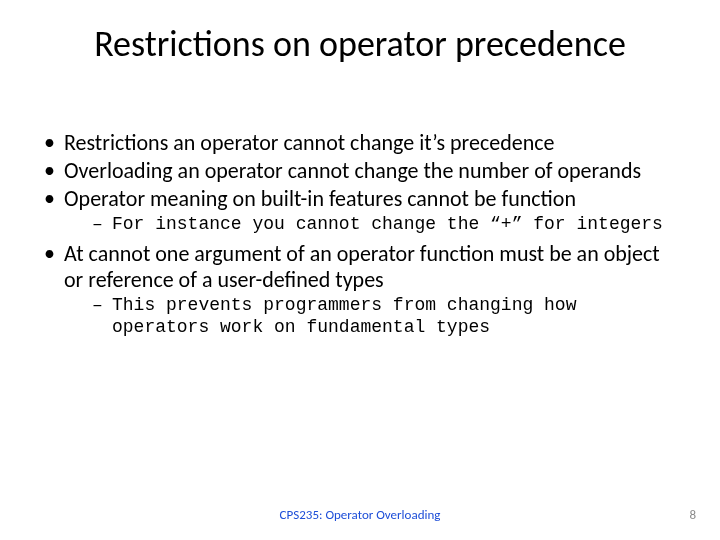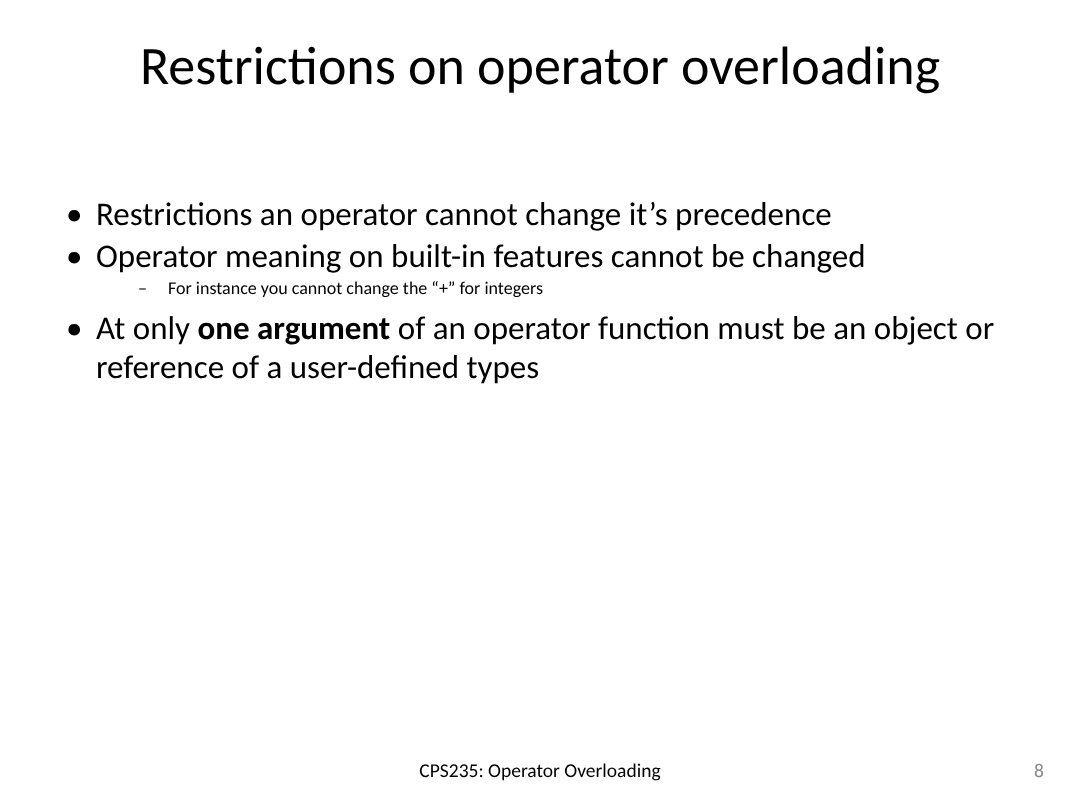--- a/index.html
+++ b/index.html
@@ -51,70 +51,75 @@
     position: absolute;
     left: 4px;
     top: 0;
     font-size: 22px;
     line-height: 1.18;
   }
   ul.level2 {
     list-style: none;
     margin: 2px 0 6px 0;
     padding: 0 0 0 28px;
-    font-size: 12px;
+    font-size: 18px;
     line-height: 1.2;
+    font-family: Liberation Mono, monospace;
   }
   ul.level2 > li {
     position: relative;
     padding-left: 20px;
     margin: 0;
   }
   ul.level2 > li::before {
     content: "–";
     position: absolute;
     left: 0;
     top: 0;
   }
-  .bold { font-weight: 700; text-align: right; }
+  .bold { font-weight: 400; text-align: right; }
   .footer-center {
     position: absolute;
     bottom: 18px;
     left: 0;
     width: 720px;
     text-align: center;
     font-size: 13px;
-    color: #000000;
+    color: #1d4ed8;
   }
   .footer-right {
     position: absolute;
     bottom: 18px;
     right: 24px;
     font-size: 13px;
     color: #8a8a8a;
   }
 </style>
 </head>
 <body>
 
 <div class="slide">
 
-  <div class="title">Restrictions on operator overloading</div>
+  <div class="title">Restrictions on operator precedence</div>
 
   <div class="body">
     <ul class="level1">
       <li>Restrictions an operator cannot change it’s precedence</li>
+      <li>Overloading an operator cannot change the number of operands</li>
       <li>
-        <span>Operator meaning on built-in features cannot be changed</span>
+        <span>Operator meaning on built-in features cannot be function</span>
         <ul class="level2">
           <li>For instance you cannot change the “+” for integers</li>
         </ul>
       </li>
       <li>
-        <span>At only </span><span class="bold">one argument</span><span> of an operator function must be an object or reference of a user-defined types</span>
+        <span>At cannot </span><span class="bold">one argument</span><span> of an operator function must be an object or reference of a user-defined types</span>
+        <ul class="level2">
+          <li>This prevents programmers from changing how operators work on fundamental types</li>
+        </ul>
       </li>
     </ul>
   </div>
 
   <div class="footer-center">CPS235: Operator Overloading</div>
   <div class="footer-right">8</div>
 
 </div>
 
 </body></html>

